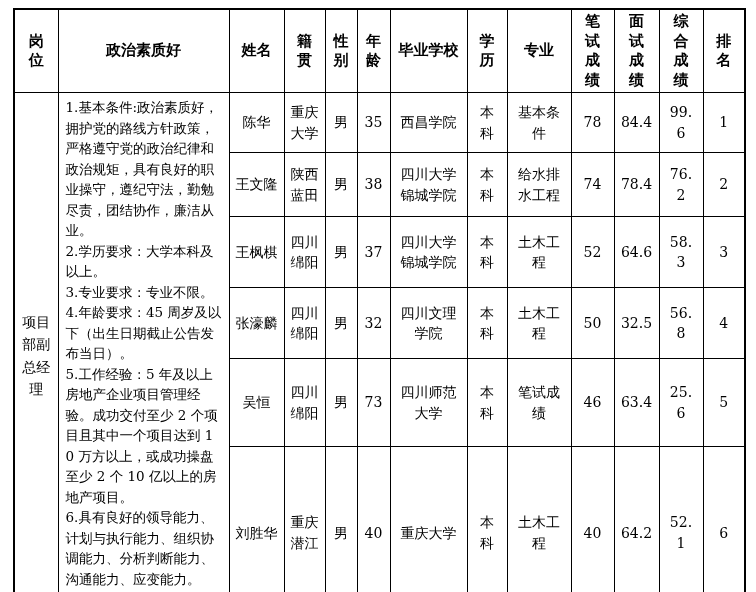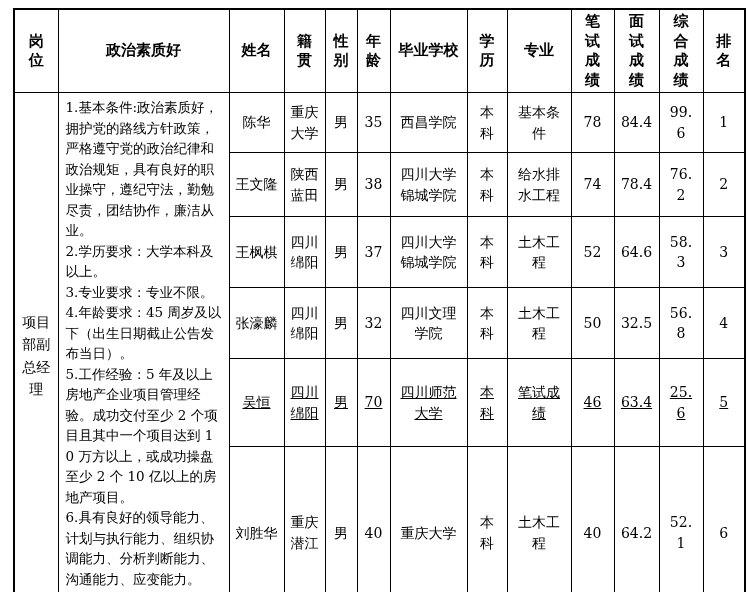--- a/index.html
+++ b/index.html
@@ -10,21 +10,21 @@
         border:2px solid #000;}
   td,th{border:1px solid #000;vertical-align:middle;text-align:center;
         font-weight:normal;font-size:14px;line-height:1.45;
         padding:2px 6px;overflow:hidden;word-break:break-all;}
   th{font-weight:bold;font-size:15px;line-height:1.3;padding:2px 8px;}
   tr.hrow{height:80px;}
   tr.r0{height:60px;}
   tr.r1{height:64px;margin-left:47px;}
   tr.r2{height:71px;}
   tr.r3{height:71px;}
-  tr.r4{height:88px;text-decoration:underline;}
+  tr.r4{height:88px;}
   tr.r5{height:173px;}
   td.req{vertical-align:top;text-align:left;white-space:pre-wrap;
          font-size:13.5px;line-height:20.5px;padding:4px 7px;word-break:break-all;}
   td.pos{font-size:14px;line-height:1.6;padding:2px 7px;}
 </style>
 </head>
 <body>
 
 <div class="page">
   <table class="candidates">
@@ -115,21 +115,21 @@
         <td>土木工程</td>
         <td>50</td>
         <td>32.5</td>
         <td>56.8</td>
         <td>4</td>
       </tr>
       <tr class="r4">
         <td>吴恒</td>
         <td>四川绵阳</td>
         <td>男</td>
-        <td>70</td>
+        <td>73</td>
         <td>四川师范大学</td>
         <td>本科</td>
         <td>笔试成绩</td>
         <td>46</td>
         <td>63.4</td>
         <td>25.6</td>
         <td>5</td>
       </tr>
       <tr class="r5">
         <td>刘胜华</td>

